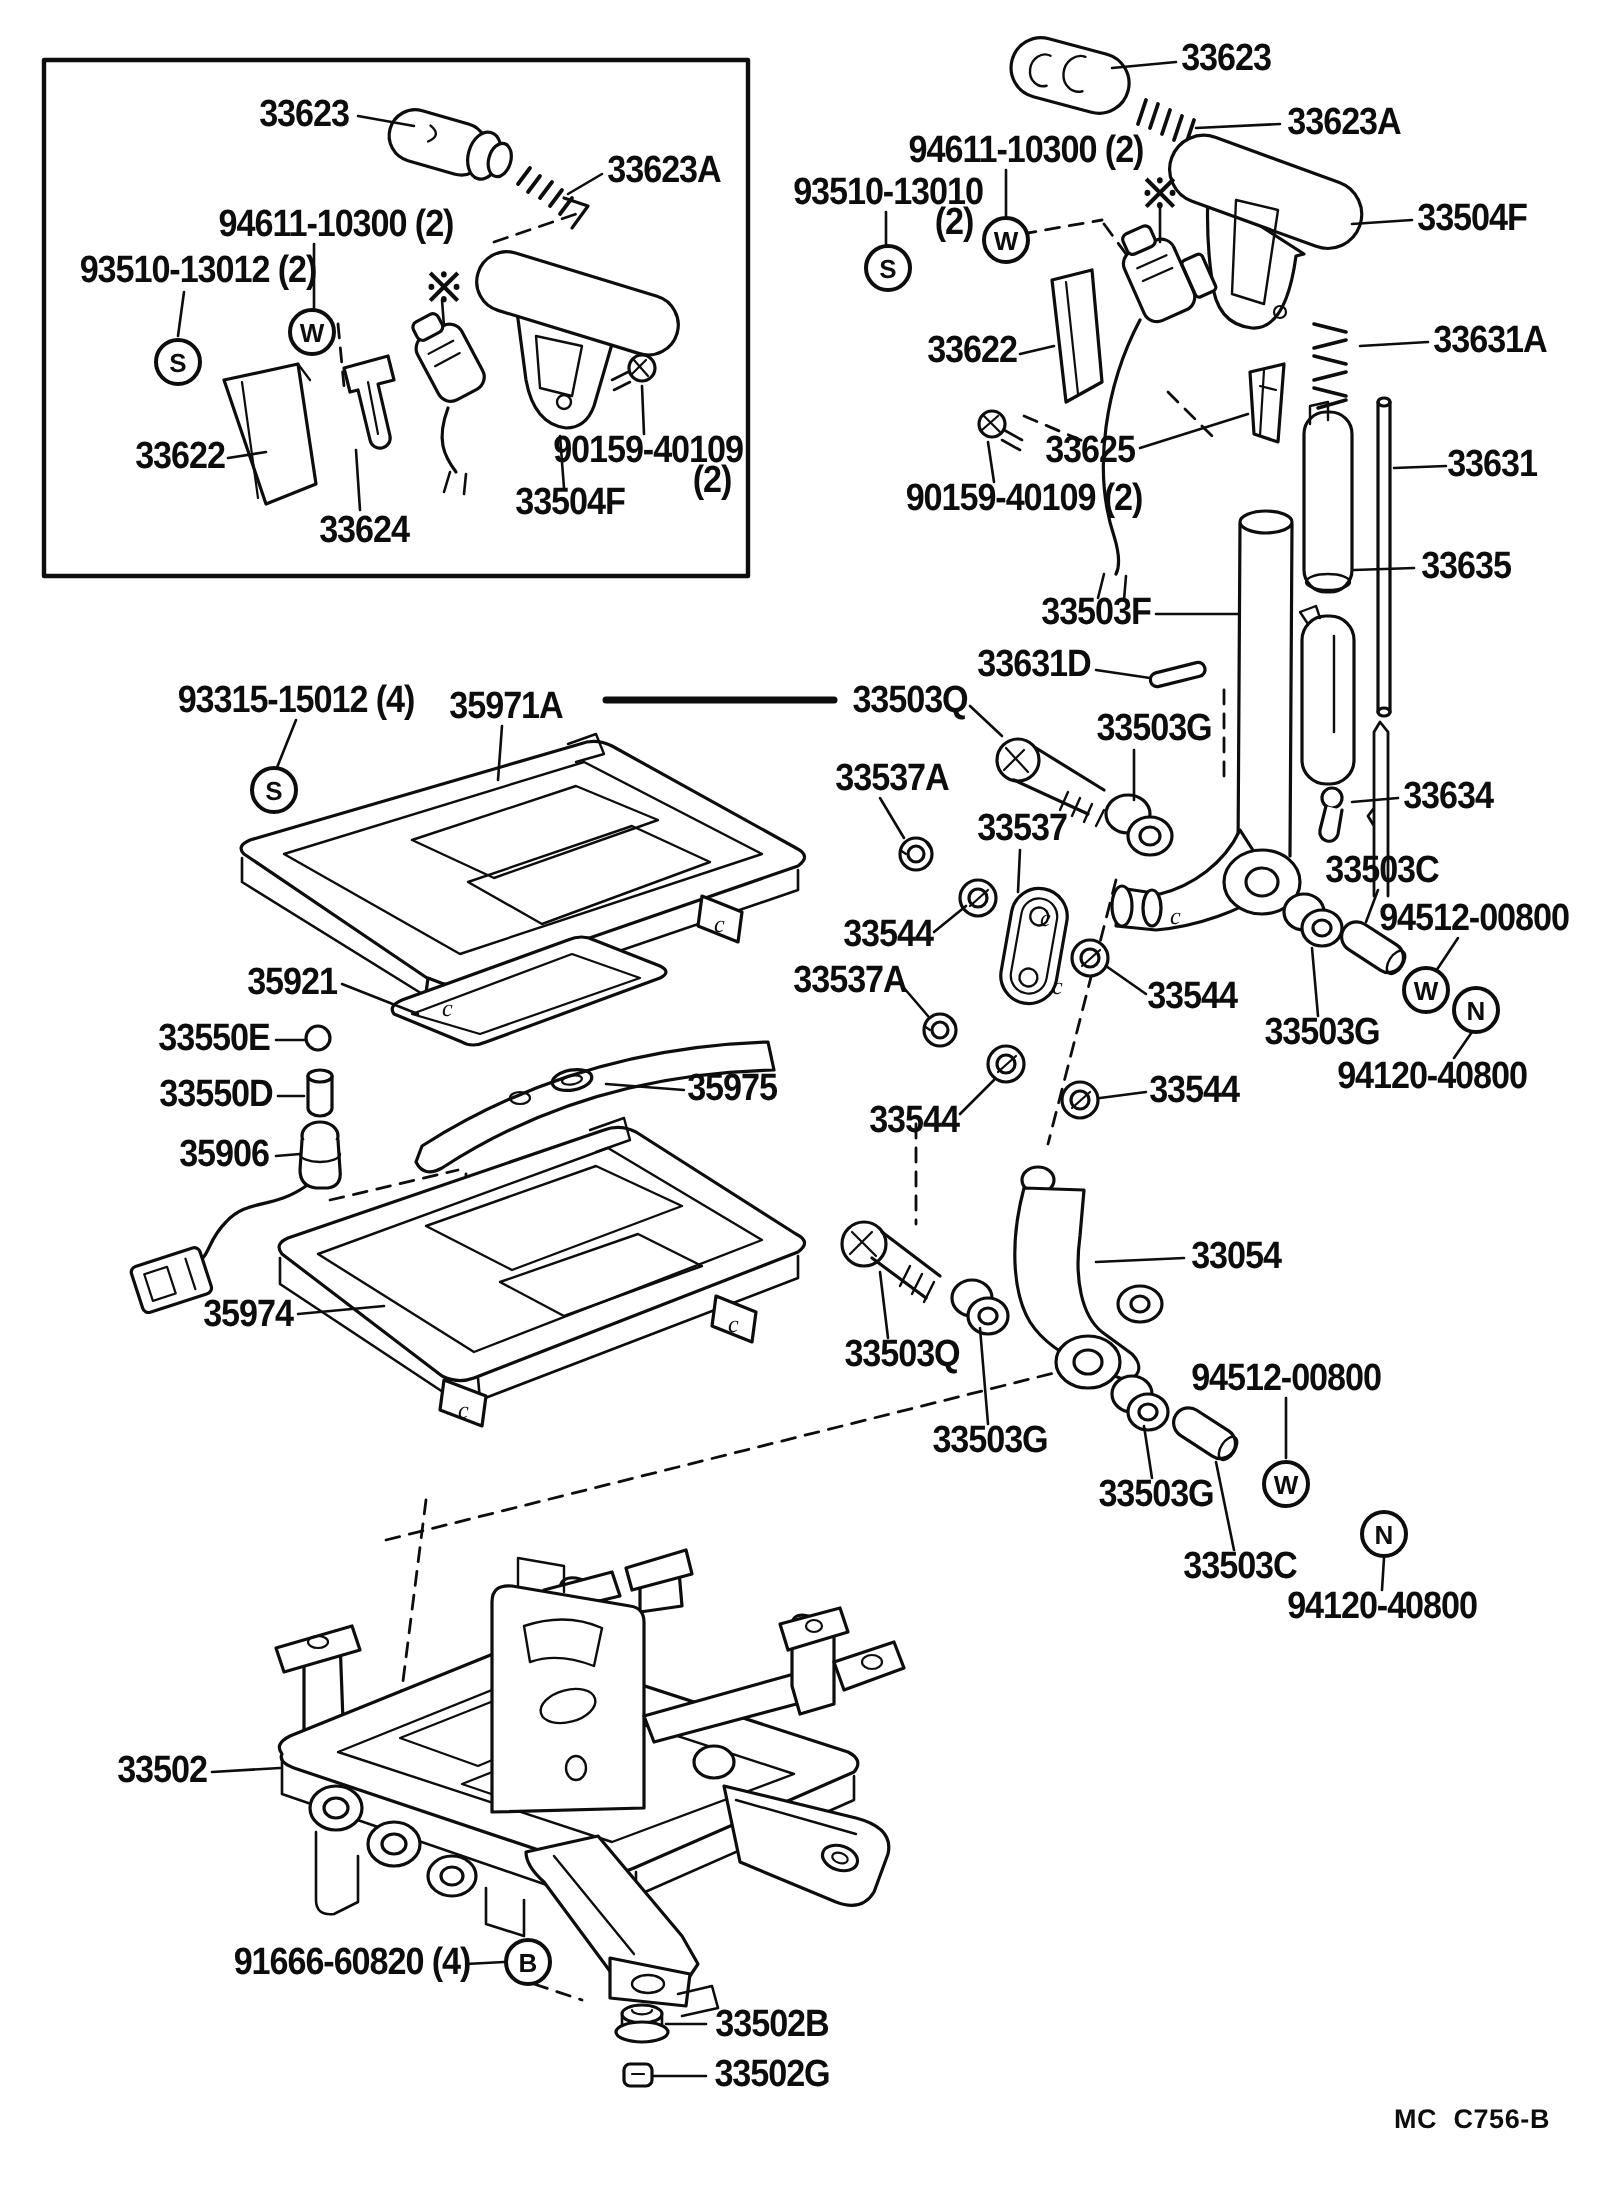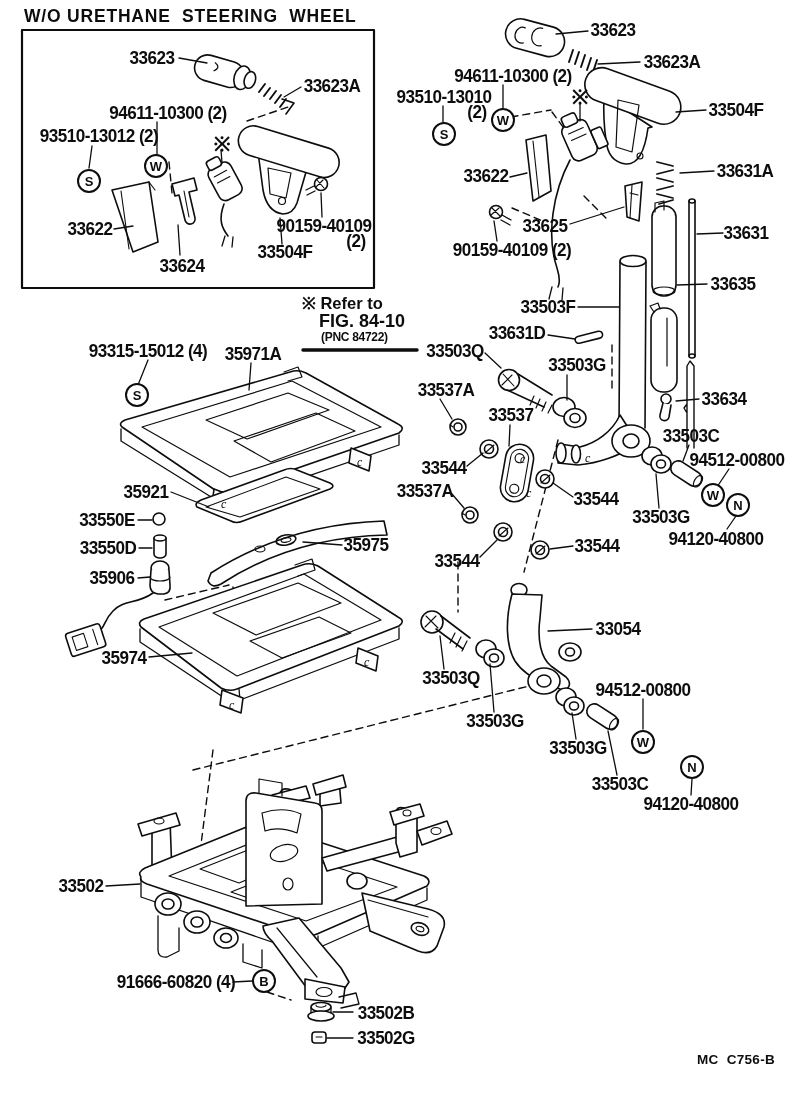--- a/index.html
+++ b/index.html
@@ -496,23 +496,17 @@
       <div class="callout-circle" style="left: 503px; top: 120px;">W</div>
       <div class="callout-circle" style="left: 444px; top: 134px;">S</div>
       <div class="callout-circle" style="left: 137px; top: 395px;">S</div>
       <div class="callout-circle" style="left: 713px; top: 495px;">W</div>
       <div class="callout-circle" style="left: 738px; top: 505px;">N</div>
       <div class="callout-circle" style="left: 643px; top: 742px;">W</div>
       <div class="callout-circle" style="left: 692px; top: 767px;">N</div>
       <div class="callout-circle" style="left: 264px; top: 981px;">B</div>
     </div>
 
-<div class="inset-title">W/O URETHANE  STEERING  WHEEL</div>
-
-<div class="fig-note">
-  <div class="l1">※ Refer to</div>
-  <div class="l2">FIG. 84-10</div>
-  <div class="l3">(PNC 84722)</div>
+
+
+<div class="footer-code">MC  C756-B</div>
+
 </div>
 
-<div class="footer-code">MC  C756-B</div>
-
-</div>
-
 </body></html>

